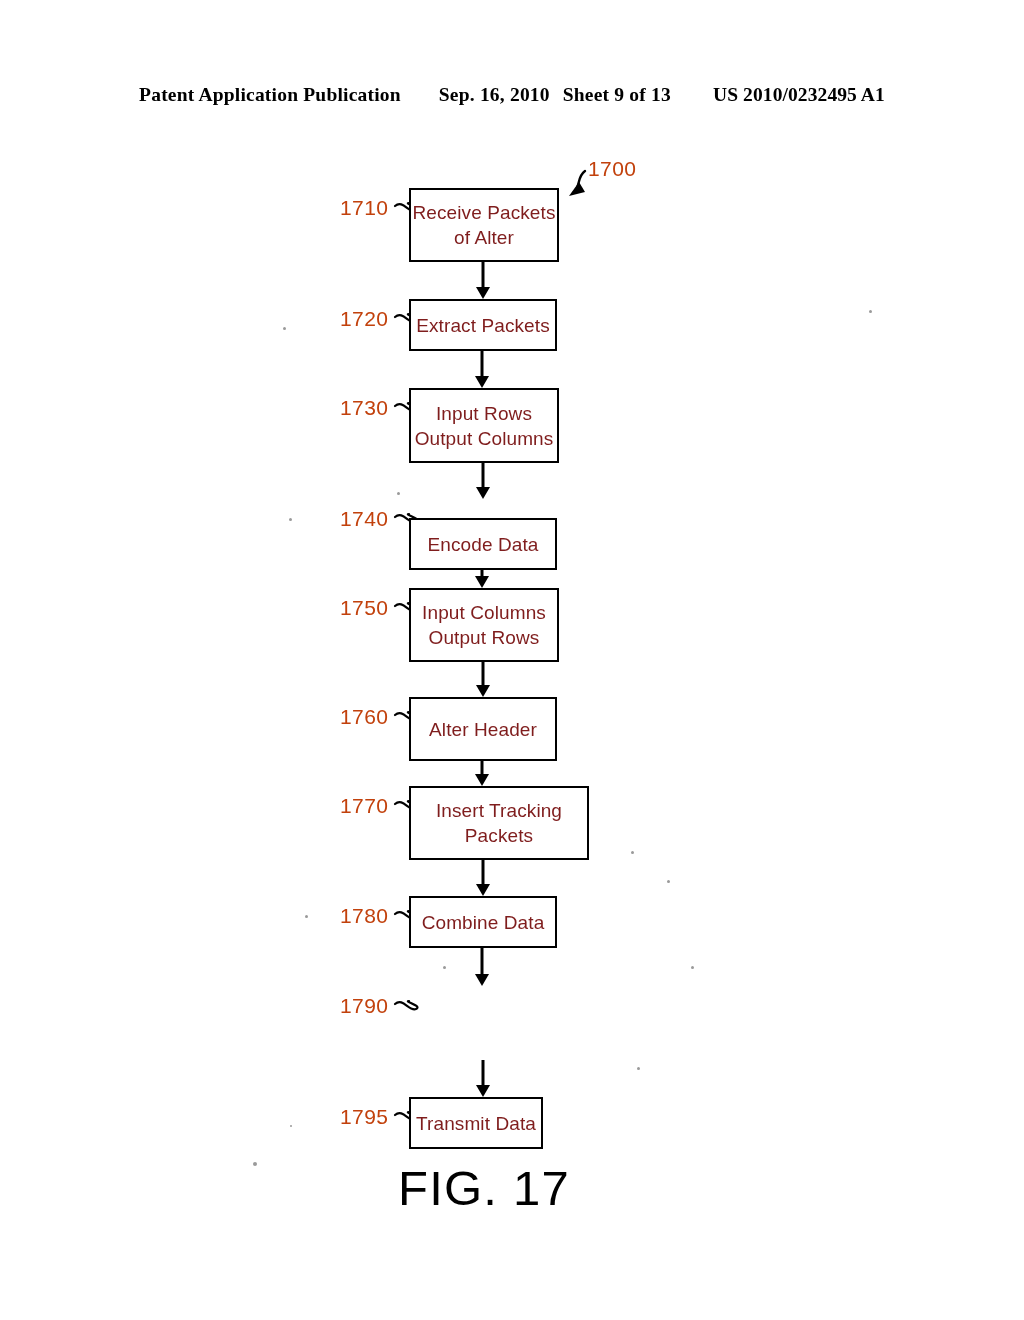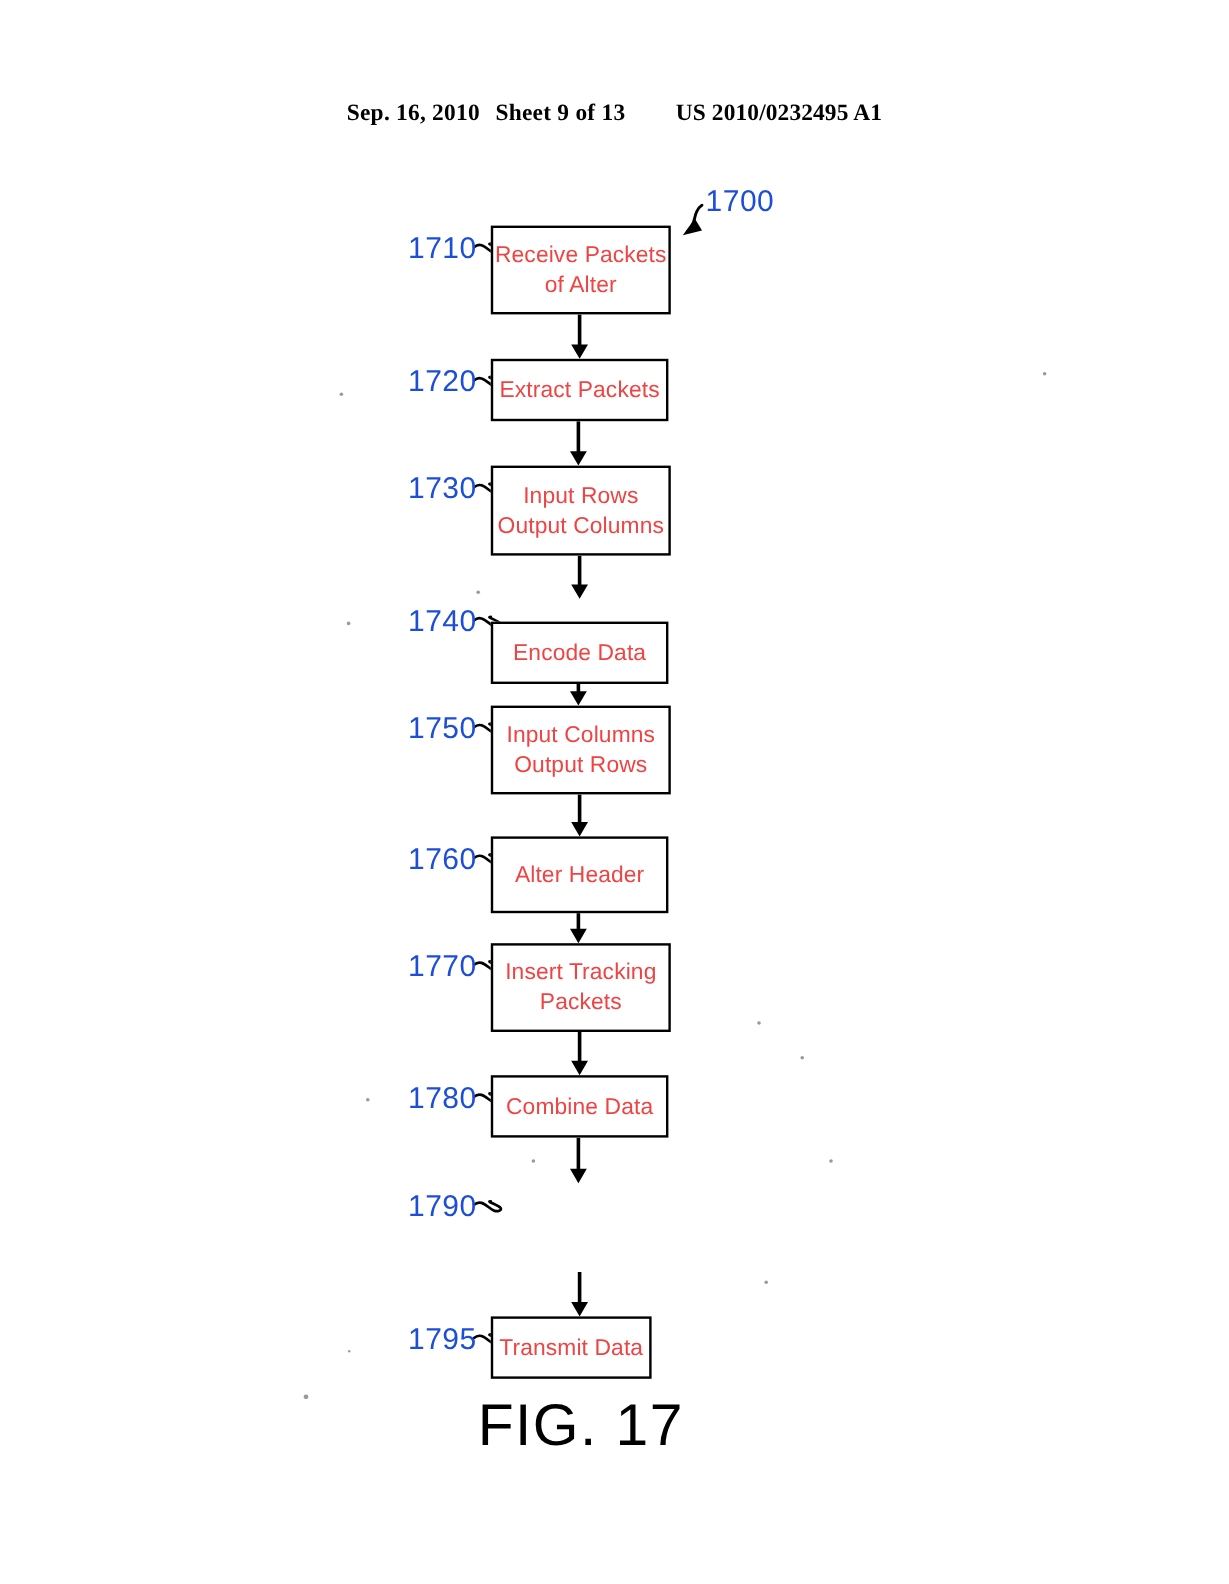--- a/index.html
+++ b/index.html
@@ -56,32 +56,32 @@
     border: 2.5px solid #000000;
     background: #ffffff;
     display: flex;
     flex-direction: column;
     align-items: center;
     justify-content: center;
     text-align: center;
     font-family: "Liberation Sans", sans-serif;
     font-size: 19px;
     line-height: 25px;
-    color: #ef4444;
+    color: #7f1d1d;
     letter-spacing: 0.1px;
   }
   .node .node-line { display: block; white-space: nowrap; }
 
   .ref-label {
     position: absolute;
     font-family: "Liberation Sans", sans-serif;
-    font-size: 25px;
+    font-size: 21px;
     line-height: 21px;
     letter-spacing: 0.4px;
-    color: #1d4ed8;
+    color: #c2410c;
     white-space: nowrap;
   }
 
   #fig-caption {
     position: absolute;
     left: 0;
     top: 1162px;
     width: 1024px;
     text-align: center;
     font-family: "Liberation Sans", sans-serif;
@@ -110,20 +110,21 @@
     height: 1320px;
     pointer-events: none;
   }
 </style>
 </head>
 <body>
 
 <div id="page">
 
   <div id="page-header">
+    <span class="hdr-pub">Patent Application Publication</span>
     <span class="hdr-date">Sep. 16, 2010</span>
     <span class="hdr-sheet">Sheet 9 of 13</span>
     <span class="hdr-patno">US 2010/0232495 A1</span>
   </div>
 
   <div id="flowchart">
 
     <svg class="overlay" id="connector-layer" viewBox="0 0 1024 1320">
         <path d="M 395 206 C 403 199, 409 214, 416 211 C 423 208, 403 203, 409 203" fill="none" stroke="#000" stroke-width="2.2" stroke-linecap="round"></path>
         <path d="M 395 317 C 403 310, 409 325, 416 322 C 423 319, 403 314, 409 314" fill="none" stroke="#000" stroke-width="2.2" stroke-linecap="round"></path>
@@ -195,21 +196,21 @@
       <div class="ref-label" style="left: 340px; top: 508px;">1740</div>
       <div class="node" style="left: 409px; top: 588px; width: 150px; height: 74px;">
         <span class="node-line">Input Columns</span>
         <span class="node-line">Output Rows</span>
       </div>
       <div class="ref-label" style="left: 340px; top: 597px;">1750</div>
       <div class="node" style="left: 409px; top: 697px; width: 148px; height: 64px;">
         <span class="node-line">Alter Header</span>
       </div>
       <div class="ref-label" style="left: 340px; top: 706px;">1760</div>
-      <div class="node" style="left: 409px; top: 786px; width: 150px; height: 74px; text-align: right;">
+      <div class="node" style="left: 409px; top: 786px; width: 180px; height: 74px; text-align: right;">
         <span class="node-line">Insert Tracking</span>
         <span class="node-line">Packets</span>
       </div>
       <div class="ref-label" style="left: 340px; top: 795px;">1770</div>
       <div class="node" style="left: 409px; top: 896px; width: 148px; height: 52px;">
         <span class="node-line">Combine Data</span>
       </div>
       <div class="ref-label" style="left: 340px; top: 905px;">1780</div>
       <div class="ref-label" style="left: 340px; top: 995px;">1790</div>
       <div class="node" style="left: 409px; top: 1097px; width: 134px; height: 52px;">

